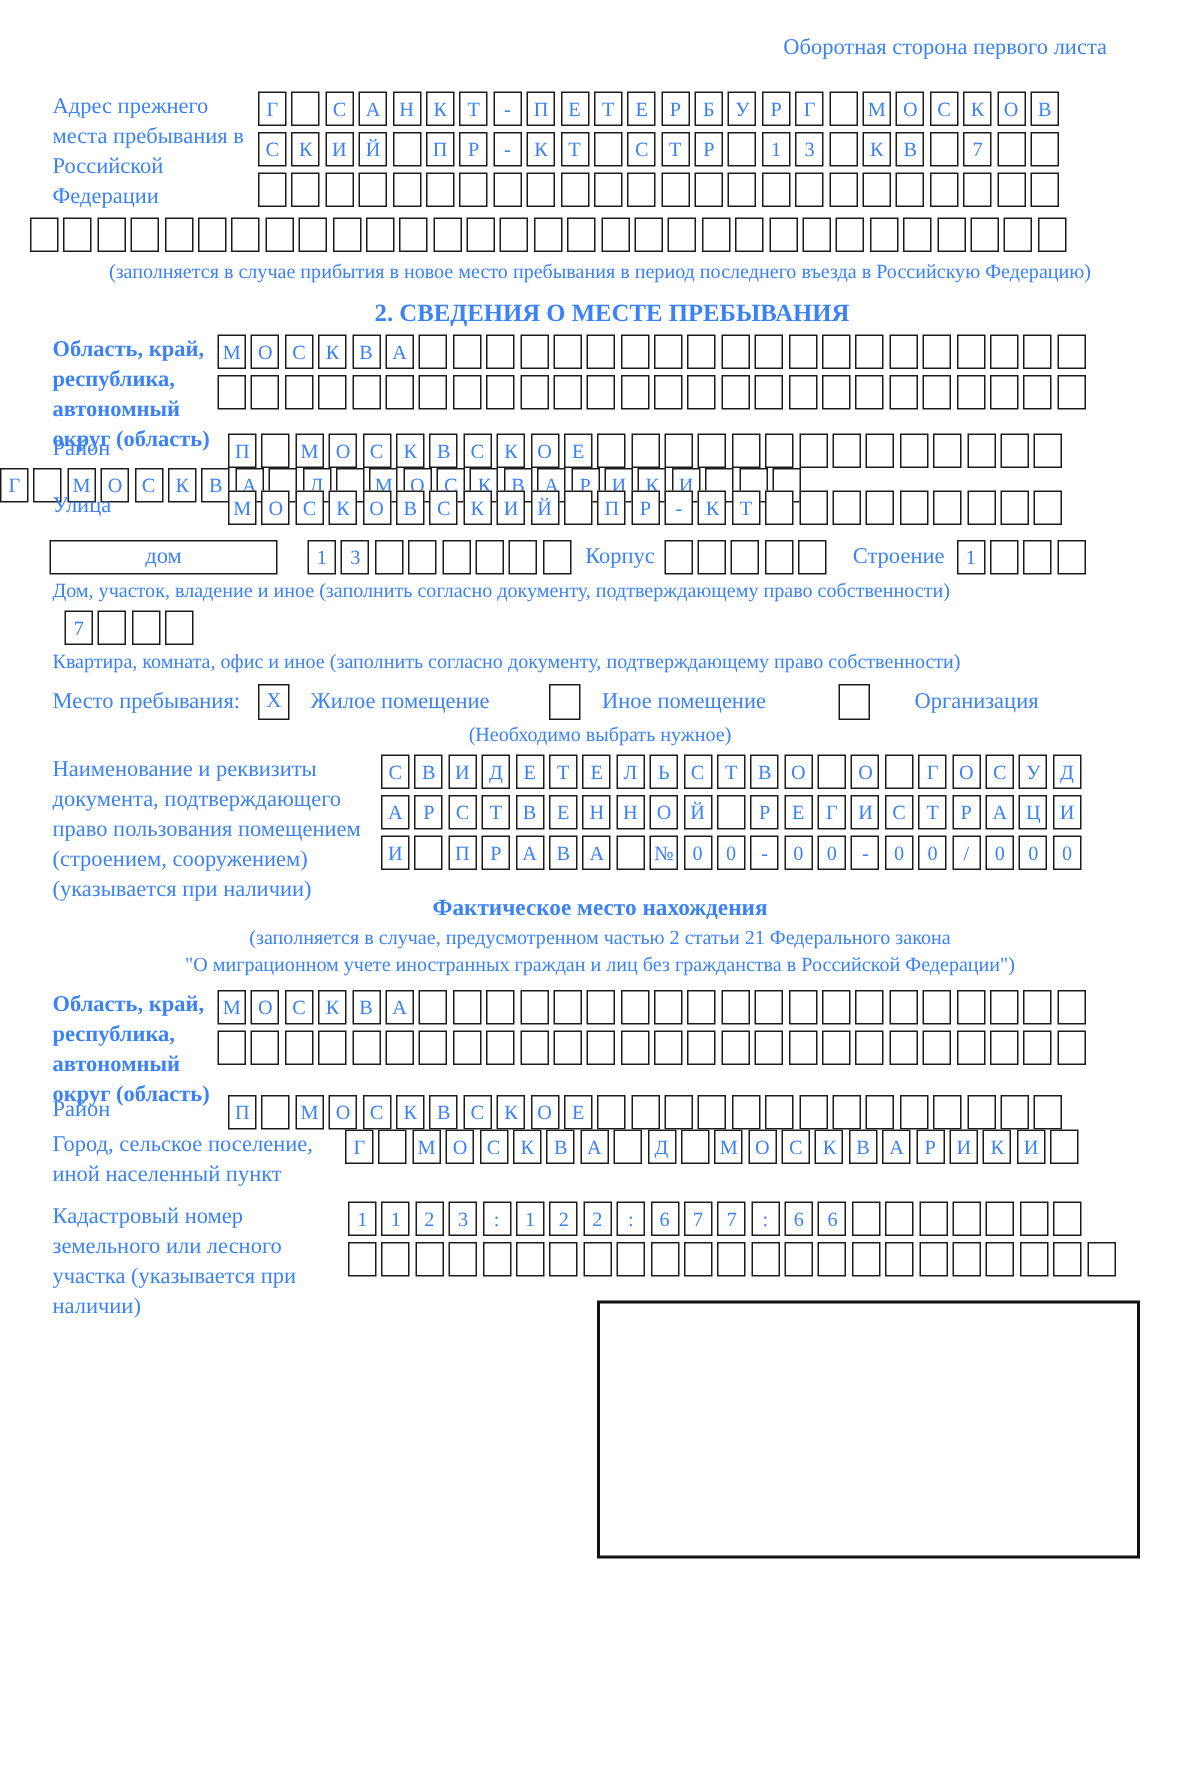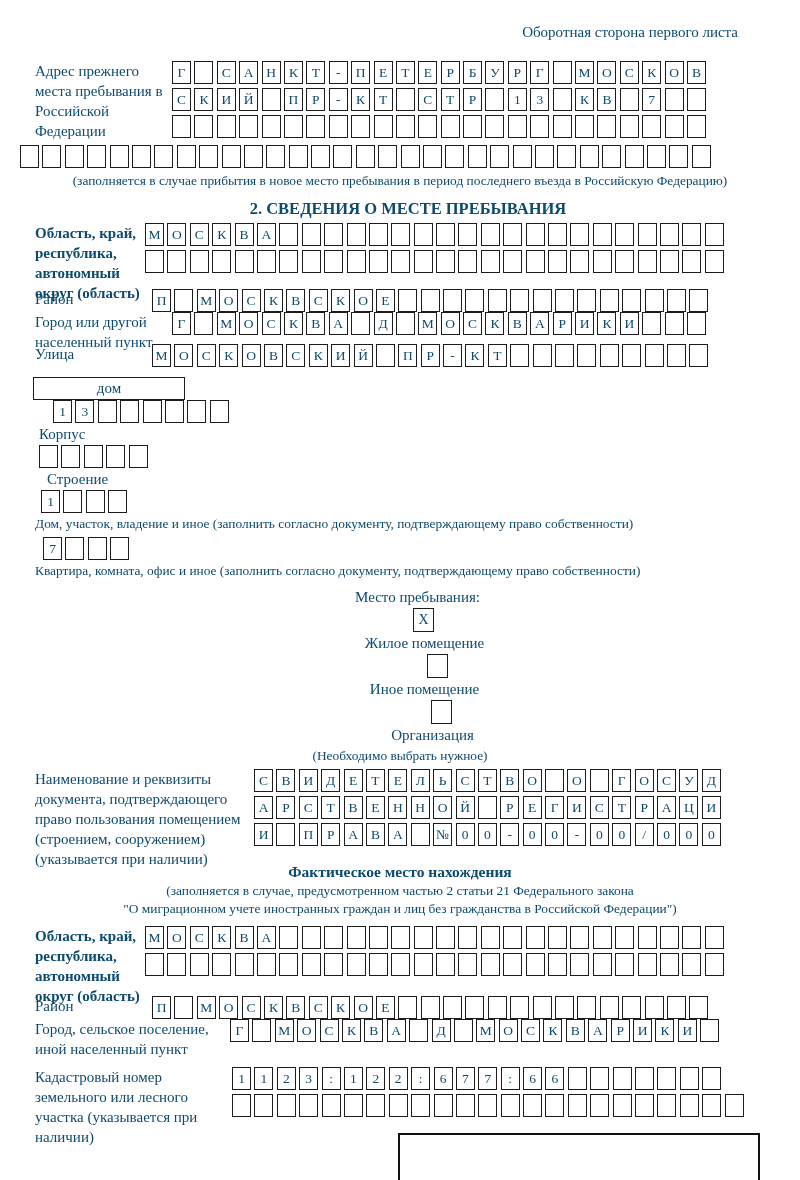--- a/index.html
+++ b/index.html
@@ -1,18 +1,18 @@
 <!DOCTYPE html>
 <html><head>
 <meta charset="utf-8">
 <style>
   html,body { margin:0; padding:0; background:#ffffff; }
   .page {
     position:relative; width:800px; height:1180px; background:#ffffff;
-    font-family:"Liberation Serif","DejaVu Serif",serif; color:#0c4a6e;
+    font-family:"Liberation Serif","DejaVu Serif",serif; color:#3b82f6;
     overflow:hidden;
   }
   .header-note { padding:24px 62px 0 0; text-align:right; font-size:15px; }
 
   .field { display:flex; align-items:flex-start; }
   .flabel { margin-left:35px; font-size:15px; line-height:20px; flex:0 0 auto; }
   .w137 { width:137px; } .w110 { width:110px;font-weight:bold; } .w117 { width:117px; }
   .w195 { width:195px; } .w197 { width:197px; } .w219 { width:219px; }
   .rows { display:flex; flex-direction:column; gap:4px; }
   .cellrow { display:flex; flex-wrap:nowrap; }
@@ -28,21 +28,21 @@
   .cbox {
     width:19px; height:22px; border:1.6px solid #1c1c1c; display:flex;
     align-items:center; justify-content:center; font-size:14px; flex:0 0 auto;
   }
   .note { font-size:13.4px; line-height:18px; }
   .center { text-align:center; }
   .bold { font-weight:bold; }
   .h2 { font-size:16.5px; line-height:21px;padding-left:16px; }
   .h3 { font-size:15.5px; line-height:21px; }
   .inlbl { font-size:15px; line-height:22px; flex:0 0 auto; }
-  .hrow { display:flex; align-items:flex-start;flex-direction:column; }
+  .hrow { display:flex; align-items:flex-start; }
   .stamp-box { margin:-14px 0 0 398px; width:358px; height:168px; border:2px solid #111; background:#fff; }
   .stamp-caption { margin:8px 0 0 386px; width:380px; text-align:center; font-size:14.5px; line-height:21px; }
 </style>
 </head>
 <body>
 
 <div class="page">
 
   <div class="header-note">Оборотная сторона первого листа</div>
 
@@ -253,21 +253,20 @@
         <span class="cell"></span>
         <span class="cell"></span>
         <span class="cell"></span>
         <span class="cell"></span>
         <span class="cell"></span>
         <span class="cell"></span>
       </div>
   </div>
 
   <div class="field">
-    <div class="flabel w137">Город или другой населенный пункт</div>
     <div class="cellrow">
         <span class="cell">Г</span>
         <span class="cell"></span>
         <span class="cell">М</span>
         <span class="cell">О</span>
         <span class="cell">С</span>
         <span class="cell">К</span>
         <span class="cell">В</span>
         <span class="cell">А</span>
         <span class="cell"></span>

